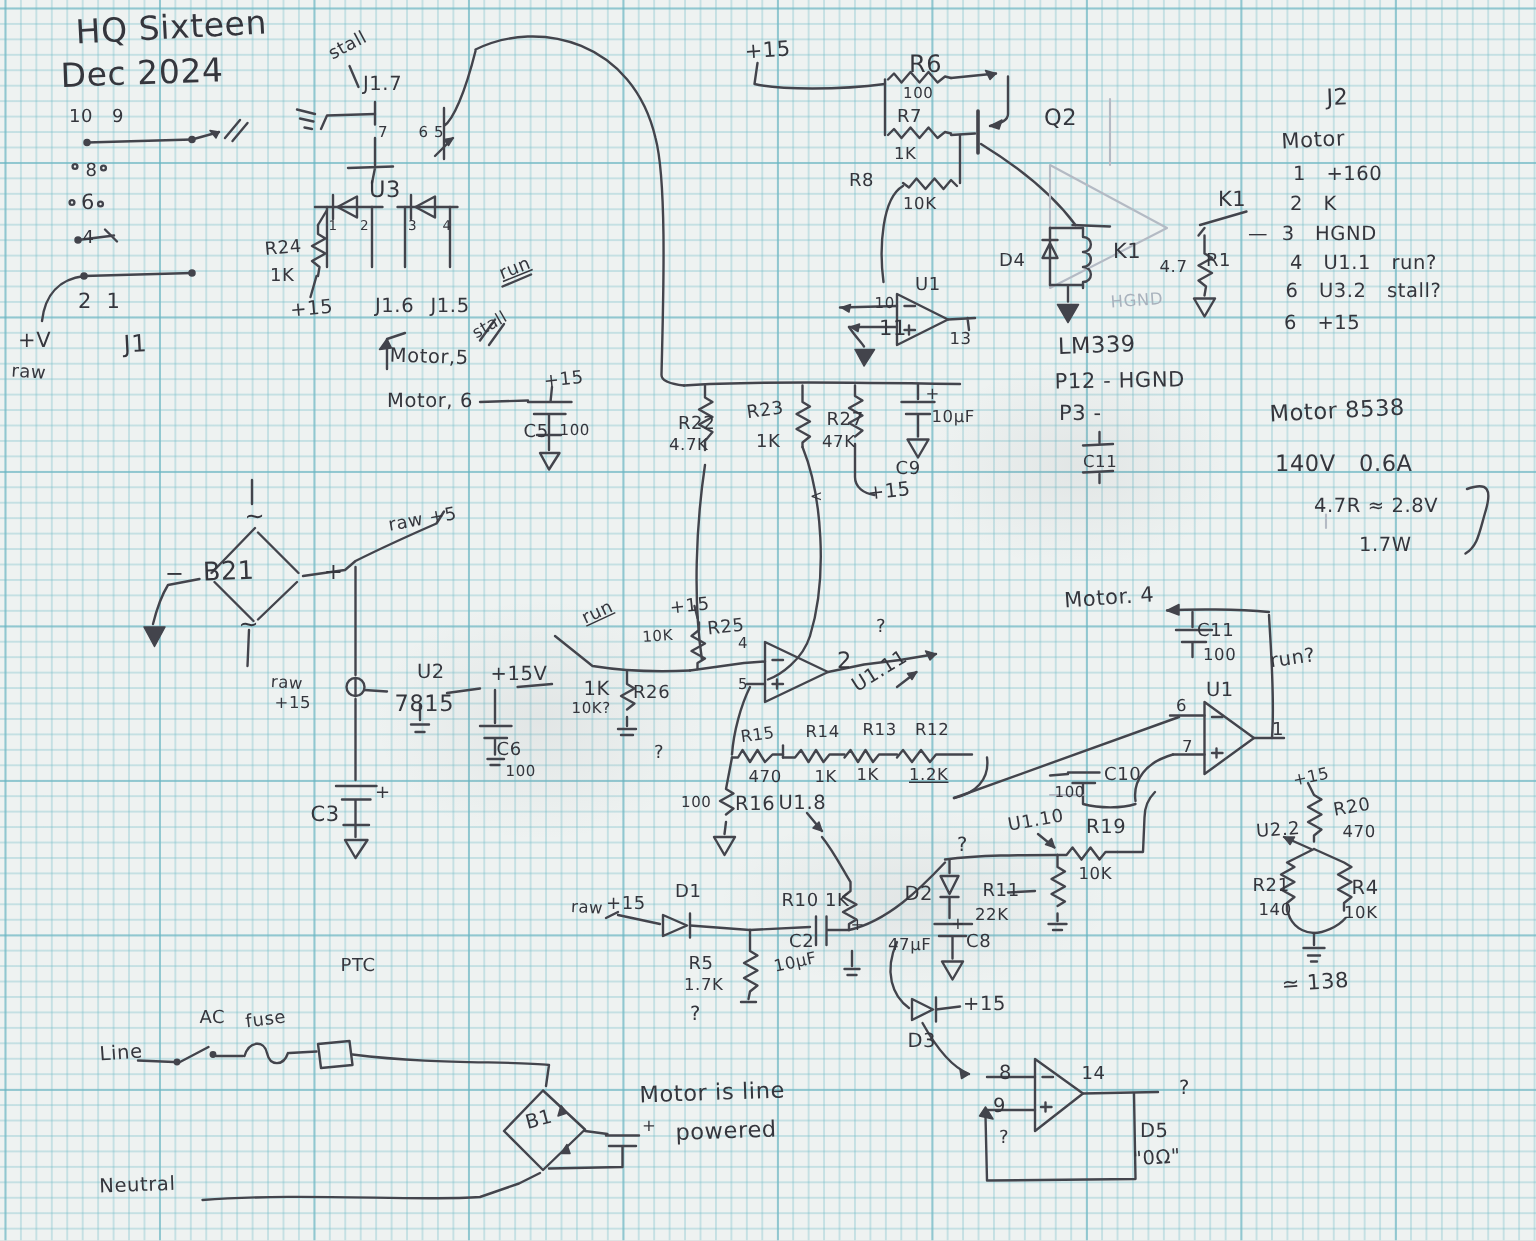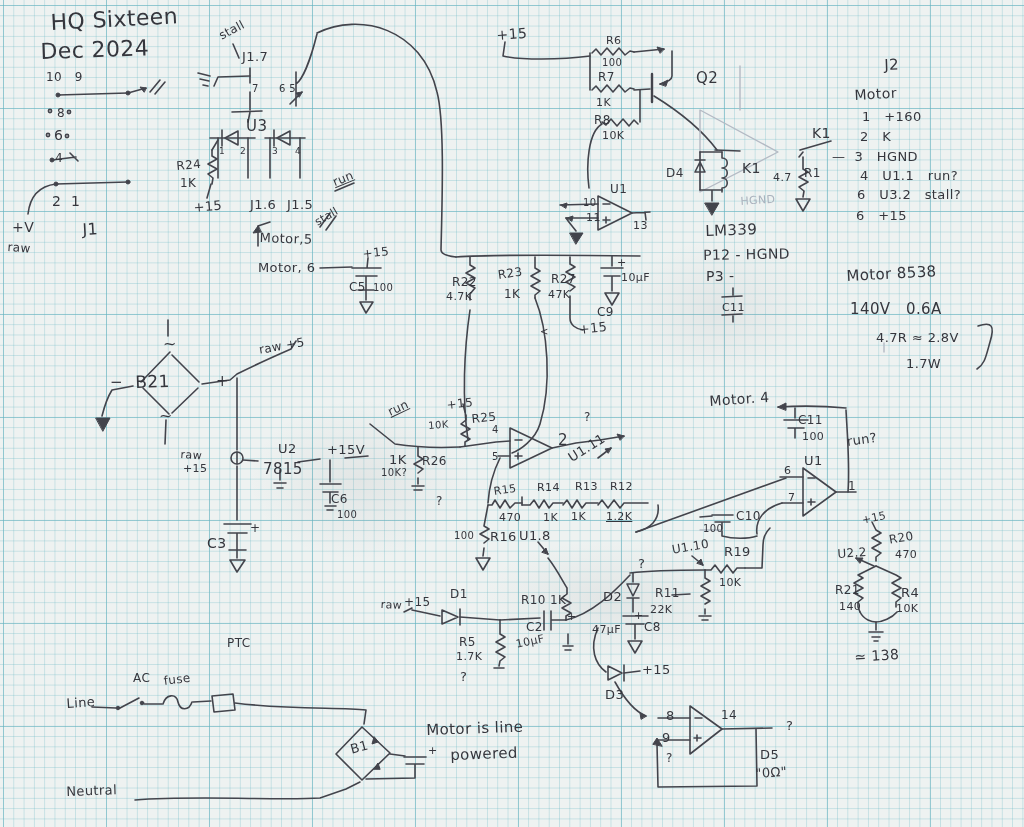--- a/index.html
+++ b/index.html
@@ -305,36 +305,36 @@
       <span class="lbl" style="left: 250px; top: 198px; font-size: 13px;">J1.6</span>
       <span class="lbl" style="left: 287px; top: 198px; font-size: 13px;">J1.5</span>
       <span class="lbl" style="left: 260px; top: 231px; font-size: 13px; transform: rotate(2deg);">Motor,5</span>
       <span class="lbl" style="left: 313px; top: 218px; font-size: 11px; transform: rotate(-30deg);">stall</span>
       <span class="lbl ul" style="left: 331px; top: 177px; font-size: 12px; transform: rotate(-22deg);">run</span>
       <span class="lbl" style="left: 258px; top: 261px; font-size: 13px;">Motor, 6</span>
       <span class="lbl" style="left: 362px; top: 248px; font-size: 12px; transform: rotate(-6deg);">+15</span>
       <span class="lbl" style="left: 349px; top: 281px; font-size: 12px;">C5</span>
       <span class="lbl" style="left: 373px; top: 283px; font-size: 10px;">100</span>
       <span class="lbl" style="left: 496px; top: 28px; font-size: 14px; transform: rotate(-4deg);">+15</span>
-      <span class="lbl" style="left: 606px; top: 35px; font-size: 11px;">R6</span>
+      <span class="lbl" style="left: 606px; top: 35px; font-size: 16px;">R6</span>
       <span class="lbl" style="left: 602px; top: 58px; font-size: 10px;">100</span>
       <span class="lbl" style="left: 598px; top: 71px; font-size: 12px;">R7</span>
       <span class="lbl" style="left: 596px; top: 97px; font-size: 11px;">1K</span>
-      <span class="lbl" style="left: 594px; top: 114px; font-size: 12px;">R8</span>
+      <span class="lbl" style="left: 566px; top: 114px; font-size: 12px;">R8</span>
       <span class="lbl" style="left: 602px; top: 130px; font-size: 11px;">10K</span>
       <span class="lbl" style="left: 696px; top: 71px; font-size: 15px;">Q2</span>
       <span class="lbl" style="left: 666px; top: 167px; font-size: 12px;">D4</span>
       <span class="lbl" style="left: 742px; top: 161px; font-size: 14px;">K1</span>
       <span class="lbl ghost" style="left: 740px; top: 196px; font-size: 11px; transform: rotate(-4deg);">HGND</span>
       <span class="lbl" style="left: 812px; top: 126px; font-size: 14px;">K1</span>
       <span class="lbl" style="left: 773px; top: 172px; font-size: 11px;">4.7</span>
       <span class="lbl" style="left: 804px; top: 167px; font-size: 12px;">R1</span>
       <span class="lbl" style="left: 610px; top: 183px; font-size: 12px;">U1</span>
       <span class="lbl" style="left: 583px; top: 198px; font-size: 10px;">10</span>
-      <span class="lbl" style="left: 586px; top: 212px; font-size: 11px;">11</span>
+      <span class="lbl" style="left: 586px; top: 212px; font-size: 14px;">11</span>
       <span class="lbl" style="left: 633px; top: 220px; font-size: 11px;">13</span>
       <span class="lbl" style="left: 705px; top: 224px; font-size: 15px; transform: rotate(-2deg);">LM339</span>
       <span class="lbl" style="left: 703px; top: 248px; font-size: 14px; transform: rotate(-1deg);">P12 - HGND</span>
       <span class="lbl" style="left: 706px; top: 269px; font-size: 14px;">P3 -</span>
       <span class="lbl" style="left: 722px; top: 302px; font-size: 11px;">C11</span>
       <span class="lbl" style="left: 884px; top: 58px; font-size: 15px; transform: rotate(-2deg);">J2</span>
       <span class="lbl" style="left: 854px; top: 88px; font-size: 14px; transform: rotate(-3deg);">Motor</span>
       <span class="lbl" style="left: 862px; top: 110px; font-size: 13px;">1   +160</span>
       <span class="lbl" style="left: 860px; top: 130px; font-size: 13px;">2   K</span>
       <span class="lbl" style="left: 832px; top: 150px; font-size: 13px;">—  3   HGND</span>

